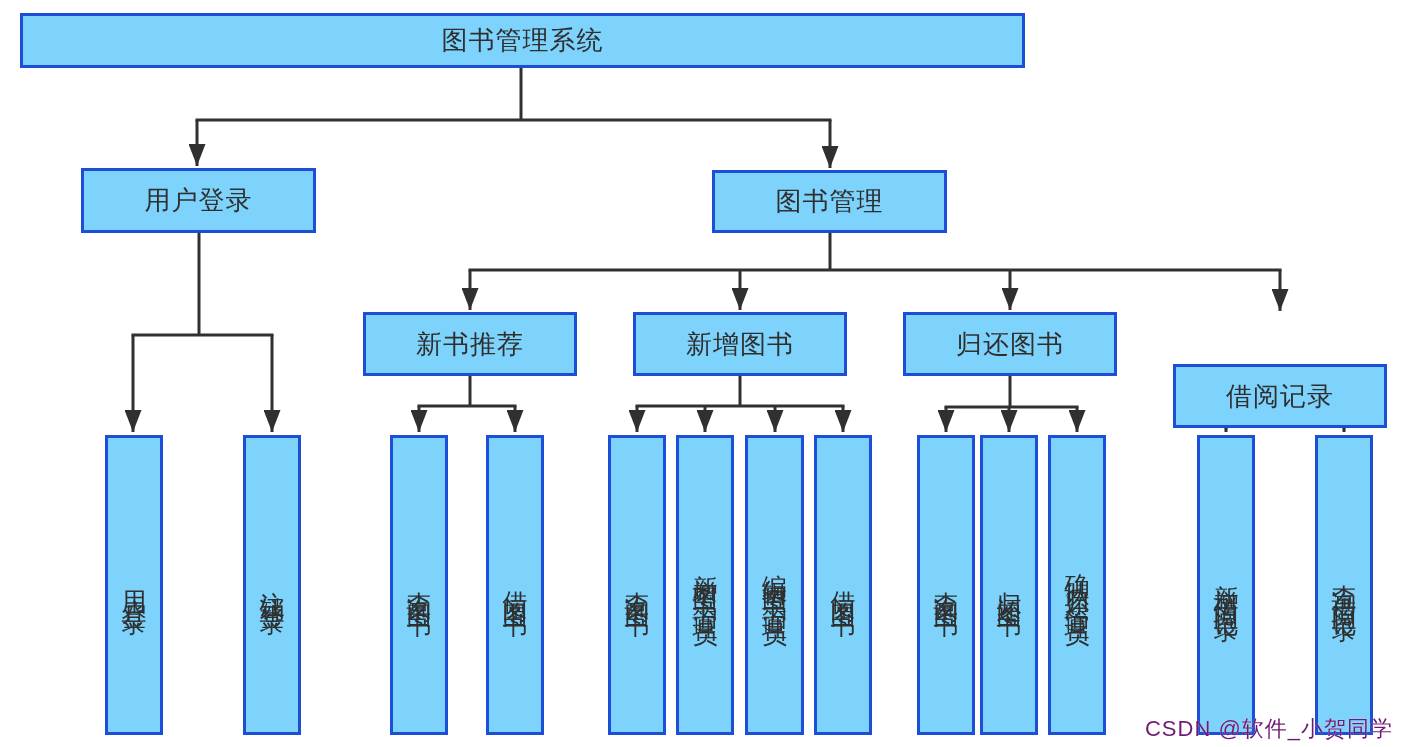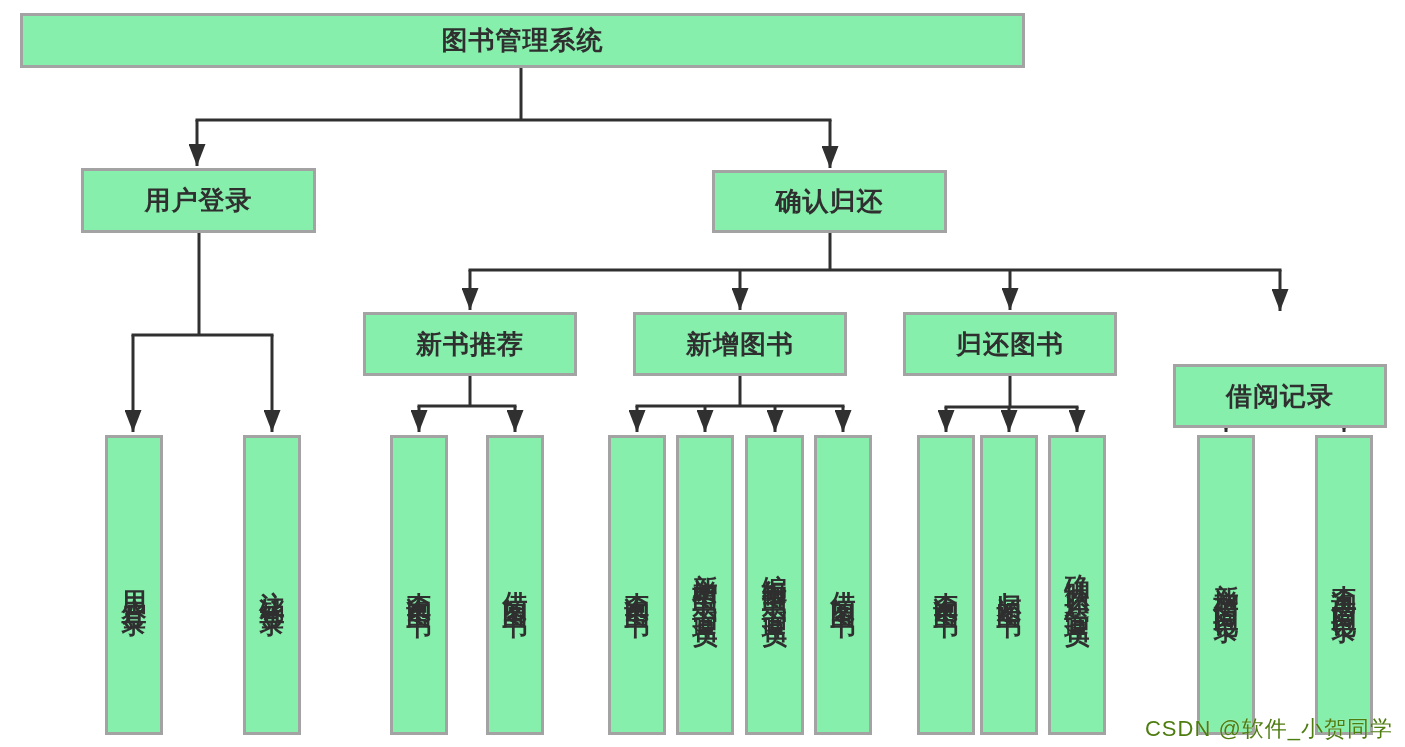--- a/index.html
+++ b/index.html
@@ -18,27 +18,26 @@
   #connectors {
     position: absolute;
     left: 0; top: 0;
     width: 1405px;
     height: 747px;
     pointer-events: none;
   }
   .node {
     position: absolute;
     box-sizing: border-box;
-    border: 3px solid #a3a3a3;
-    background: #86efac;
+    border: 3px solid #1d4ed8;
+    background: #7dd3fc;
     display: flex;
     align-items: center;
     justify-content: center;
     color: #2f2f2f;
-    font-weight: bold;
   }
   .h-node {
     font-size: 26px;
     letter-spacing: 1px;
     text-align: center;
     white-space: nowrap;
   }
   .leaf {
     font-size: 25px;
   }
@@ -48,21 +47,21 @@
     letter-spacing: 7px;
     line-height: 1;
     white-space: nowrap;
   }
   .watermark {
     position: absolute;
     right: 12px;
     top: 714px;
     font-size: 22px;
     letter-spacing: 1px;
-    color: #4d7c0f;
+    color: #701a75;
     text-shadow: 0 0 1px rgba(255,255,255,0.7);
     z-index: 5;
     white-space: nowrap;
   }
 </style>
 </head>
 <body>
 
 <div id="stage">
 
@@ -112,21 +111,21 @@
       <path d="M1280 376 V409"></path>
       <path d="M1224.5 408 H1345.5"></path>
       <path d="M1226 408 V432" marker-end="url(#arrow)"></path>
       <path d="M1344 408 V432" marker-end="url(#arrow)"></path>
     </g>
   </svg>
 
   <div class="node h-node" style="left:20px; top:13px; width:1005px; height:55px;">图书管理系统</div>
 
   <div class="node h-node" style="left:81px; top:168px; width:235px; height:65px;">用户登录</div>
-  <div class="node h-node" style="left:712px; top:170px; width:235px; height:63px;">确认归还</div>
+  <div class="node h-node" style="left:712px; top:170px; width:235px; height:63px;">图书管理</div>
 
   <div class="node h-node" style="left:363px; top:312px; width:214px; height:64px;">新书推荐</div>
   <div class="node h-node" style="left:633px; top:312px; width:214px; height:64px;">新增图书</div>
   <div class="node h-node" style="left:903px; top:312px; width:214px; height:64px;">归还图书</div>
   <div class="node h-node" style="left:1173px; top:316px; width:214px; height:64px;margin-top:48px;">借阅记录</div>
 
   <div class="node leaf" style="left:105px; top:435px; width:58px; height:300px;">
     <span class="v-label">用户登录</span>
   </div>
   <div class="node leaf" style="left:243px; top:435px; width:58px; height:300px;">

